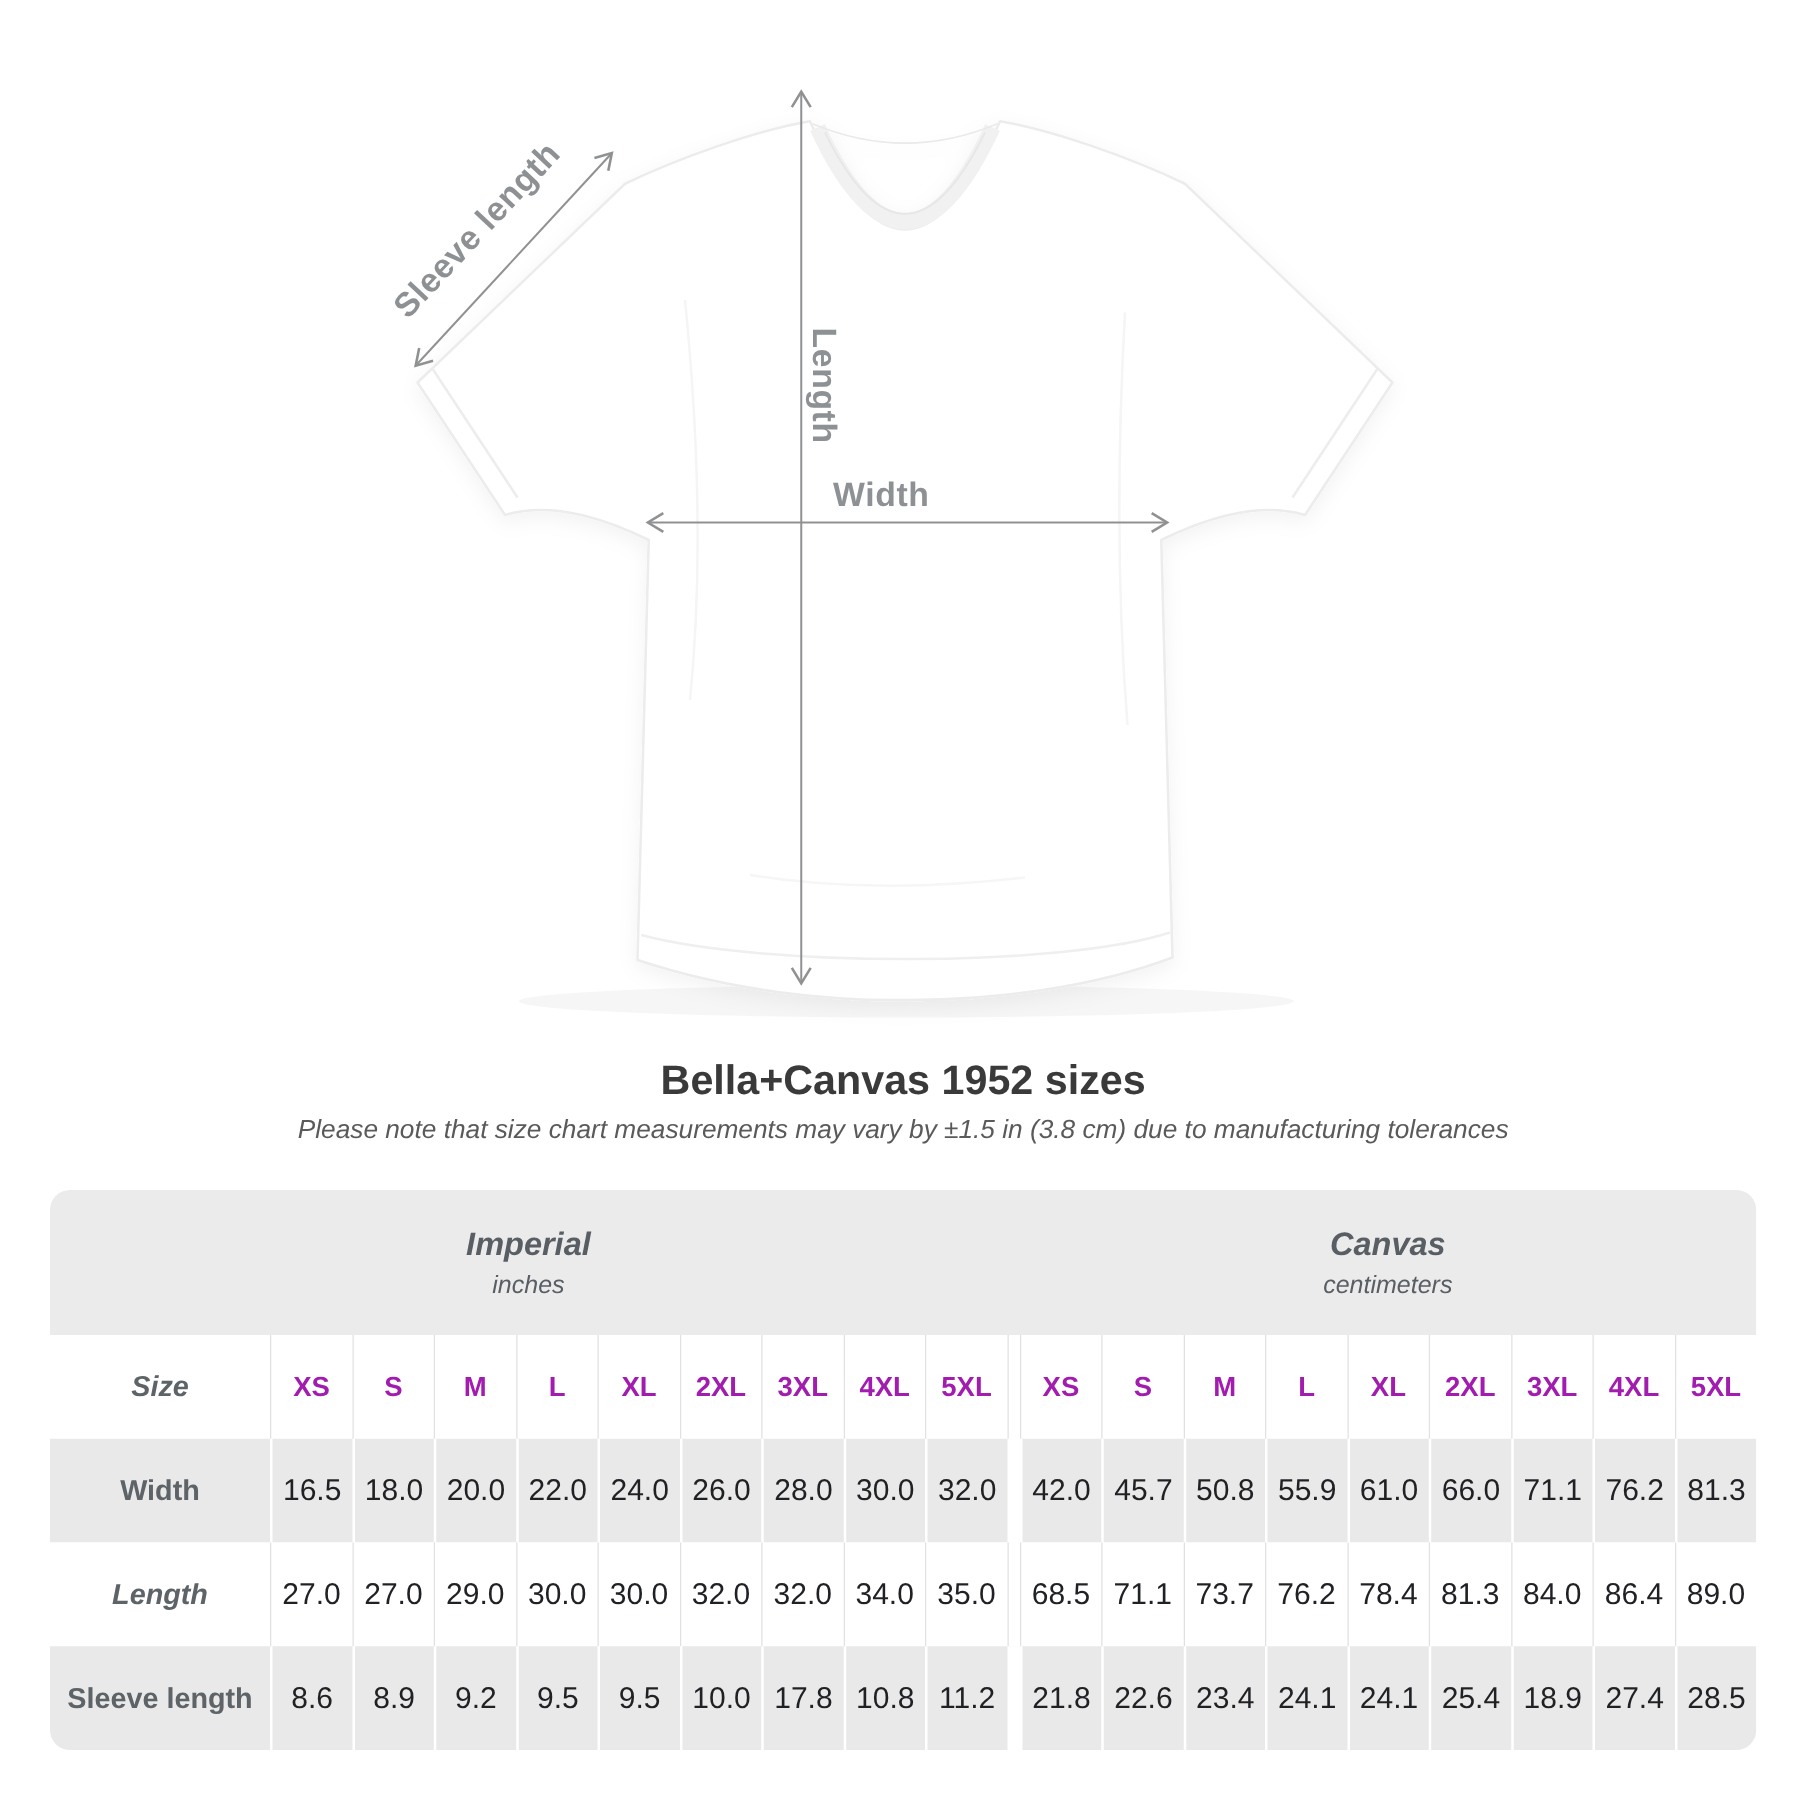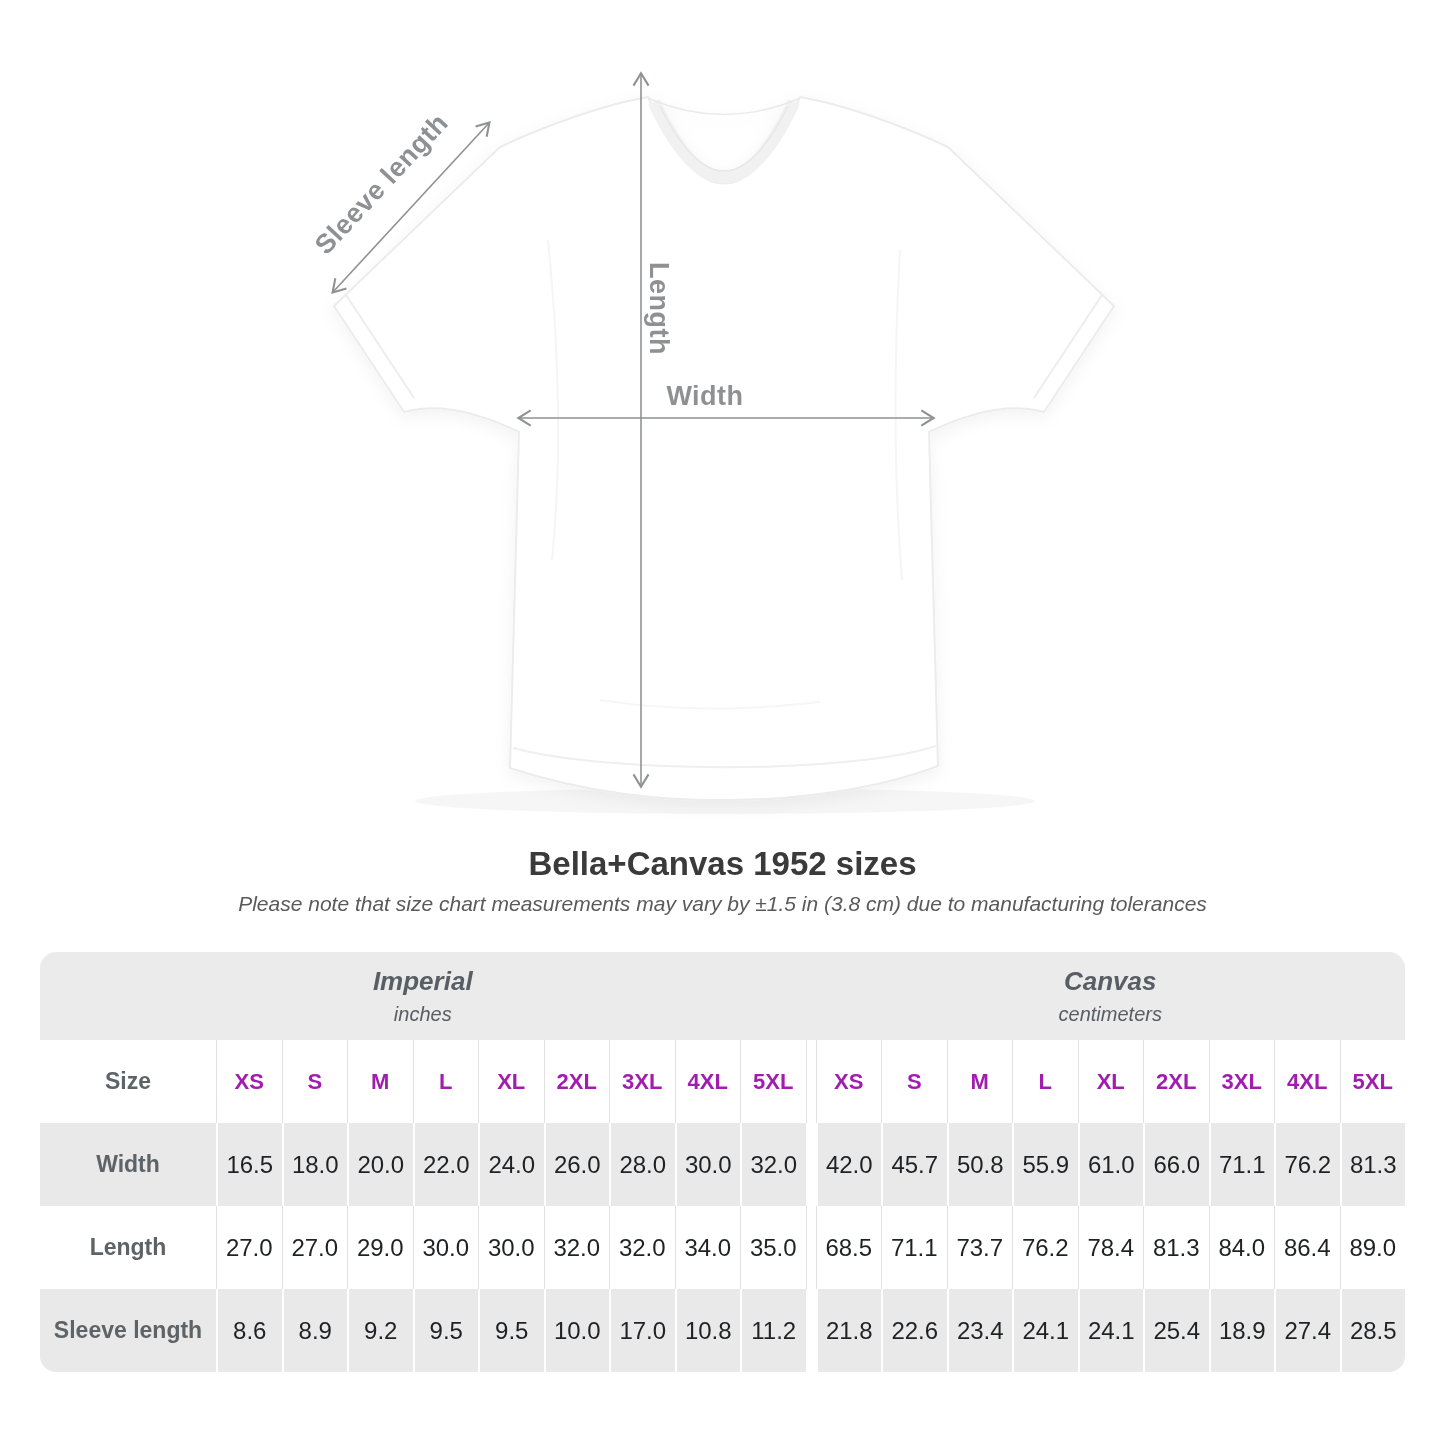--- a/index.html
+++ b/index.html
@@ -12,33 +12,33 @@
 
   
   .heading{padding-top:24px;text-align:center;}
   .title{font-size:33px;font-weight:700;color:#3a3a3a;line-height:1.12;}
   .note{margin-top:8px;font-size:21px;font-style:italic;color:#5a5a5a;line-height:1.2;}
 
   
   .table-wrap{margin:36px 40px 0 40px;border-radius:16px;overflow:hidden;background:#ffffff;}
   .trow{display:grid;grid-template-columns:176px repeat(9,1fr) 10px repeat(9,1fr);}
 
-  .band{background:#ebebeb;height:88px;}
+  .band{background:#ebebeb;height:116px;}
   .band .group{display:flex;flex-direction:column;align-items:center;justify-content:center;}
   .band .group-imperial{grid-column:1 / 11;}
   .band .group-metric{grid-column:12 / 21;}
   .group-name{font-size:26px;font-weight:700;font-style:italic;color:#585e63;}
   .group-unit{margin-top:6px;font-size:20px;font-style:italic;color:#585e63;}
 
   .trow--body{height:83px;}
   .cell{display:flex;align-items:center;justify-content:center;height:100%;}
   .trow--light{background:#ffffff;}
   .trow--shade{background:#e9e9e9;}
   .trow--light .cell{border-left:1px solid #e1e1e1;}
-  .trow--light .cell:first-child{border-left:none;}
+  .trow--light .cell:first-child{border-left:none;font-style:italic;}
   .trow--shade .cell{border-left:2px solid #ffffff;}
   .trow--shade .cell:first-child{border-left:none;}
   .cell.spacer{background:#ffffff;}
   .trow--shade .cell.spacer{border-left:none;}
 
   .rowlabel{font-size:23px;font-weight:700;color:#5d6367;}
   .szlab{font-size:22px;font-weight:700;color:#a21caf;}
   .val{font-size:24px;font-weight:400;color:#1f2124;}
 </style>
 </head>
@@ -191,21 +191,21 @@
     </div>
 
     <div class="trow trow--body trow--shade">
       <div class="cell rowlabel">Sleeve length</div>
       <div class="cell val">8.6</div>
       <div class="cell val">8.9</div>
       <div class="cell val">9.2</div>
       <div class="cell val">9.5</div>
       <div class="cell val">9.5</div>
       <div class="cell val">10.0</div>
-      <div class="cell val">17.0</div>
+      <div class="cell val">17.8</div>
       <div class="cell val">10.8</div>
       <div class="cell val">11.2</div>
       <div class="cell spacer"></div>
       <div class="cell val">21.8</div>
       <div class="cell val">22.6</div>
       <div class="cell val">23.4</div>
       <div class="cell val">24.1</div>
       <div class="cell val">24.1</div>
       <div class="cell val">25.4</div>
       <div class="cell val">18.9</div>

